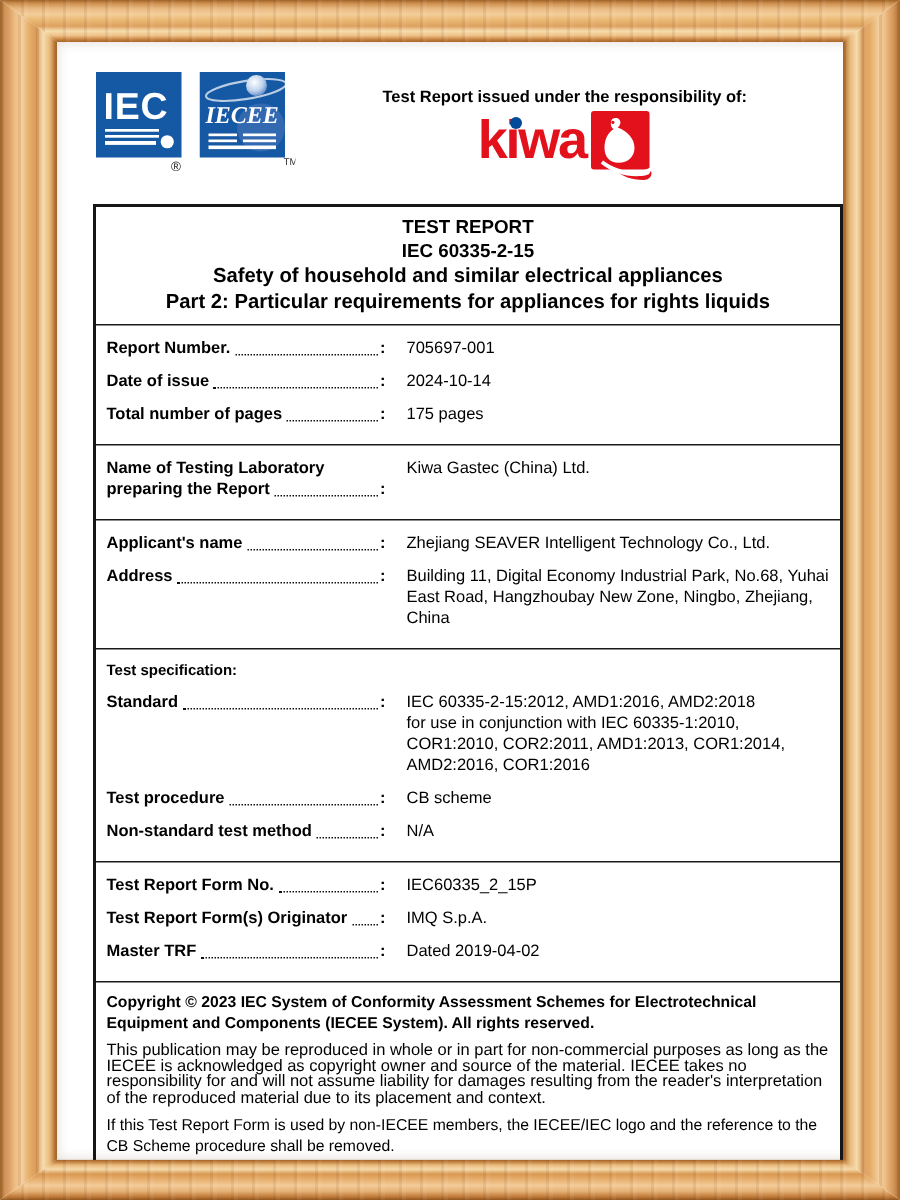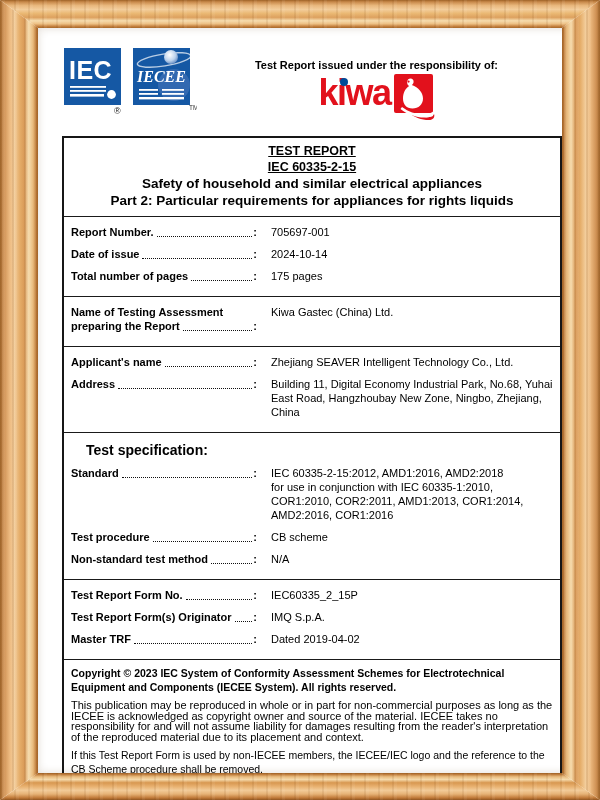--- a/index.html
+++ b/index.html
@@ -55,35 +55,35 @@
   .kiwa { display:inline-flex; align-items:flex-start; margin-top:3px; position:relative; }
   .kiwa-text { font-size:36px; font-weight:bold; letter-spacing:-1.5px; line-height:38px; position:relative; }
   .kiwa-idot { position:absolute; width:8px; height:8px; border-radius:50%; left:21.5px; top:4px; }
 
   
   .report-table { margin:15px 12px 0 24px; border:2px solid #161616; }
   .sec { border-top:1px solid #1a1a1a; padding:6px 7px; }
   .sec:first-child { border-top:none; }
 
   .sec-title { text-align:center; font-weight:bold; padding:5px 6px 7px; }
-  .t-sm { font-size:12.5px; line-height:16px;text-decoration:underline; }
+  .t-sm { font-size:12.5px; line-height:16px; }
   .t-lg { font-size:13.5px; line-height:17px; }
 
   .sec-fields { padding:8px 7px 13px; }
   .frow { display:flex; align-items:flex-start; font-size:11px; line-height:14px; }
   .frow + .frow { margin-top:8px;justify-content:flex-end; }
   .flabel { width:186px; flex:0 0 186px; font-weight:bold; display:flex; align-items:flex-end; }
   .flabel .dots { flex:1; border-bottom:1.4px dotted #111; margin:0 1px 2px 3px; min-width:6px; }
   .flabel .colon { font-weight:bold; }
   .flabel-block { width:186px; flex:0 0 186px; font-weight:bold; }
   .flabel-block .l2 { display:flex; align-items:flex-end; }
   .flabel-block .dots { flex:1; border-bottom:1.4px dotted #111; margin:0 1px 2px 3px; min-width:6px; }
   .fvalue { flex:1; padding-left:14px; }
 
-  .spec-heading { font-weight:bold; font-size:14px; margin:1px 15px 8px; }
+  .spec-heading { font-weight:bold; font-size:10px; margin:1px 0 8px; }
 
   .sec-copy { padding:7px 7px 8px; }
   .sec-copy p, .sec-gen p { margin:0 0 6px; }
   .b-note { font-size:10.5px; font-weight:bold; line-height:13.5px; }
   .n-note { font-size:10.5px; line-height:14px; }
   .s-print { font-size:11px; line-height:10.5px; }
 </style>
 </head>
 <body>
 
@@ -178,21 +178,21 @@
             <span class="dots"></span>
             <span class="colon">:</span>
           </div>
         <div class="fvalue">175 pages</div>
       </div>
     </div>
 
     <div class="sec sec-fields">
       <div class="frow">
         <div class="flabel-block">
-          <div>Name of Testing Assessment</div>
+          <div>Name of Testing Laboratory</div>
           <div class="l2">
               <span>preparing the Report</span>
               <span class="dots"></span>
               <span class="colon">:</span>
             </div>
         </div>
         <div class="fvalue">Kiwa Gastec (China) Ltd.</div>
       </div>
     </div>
 

